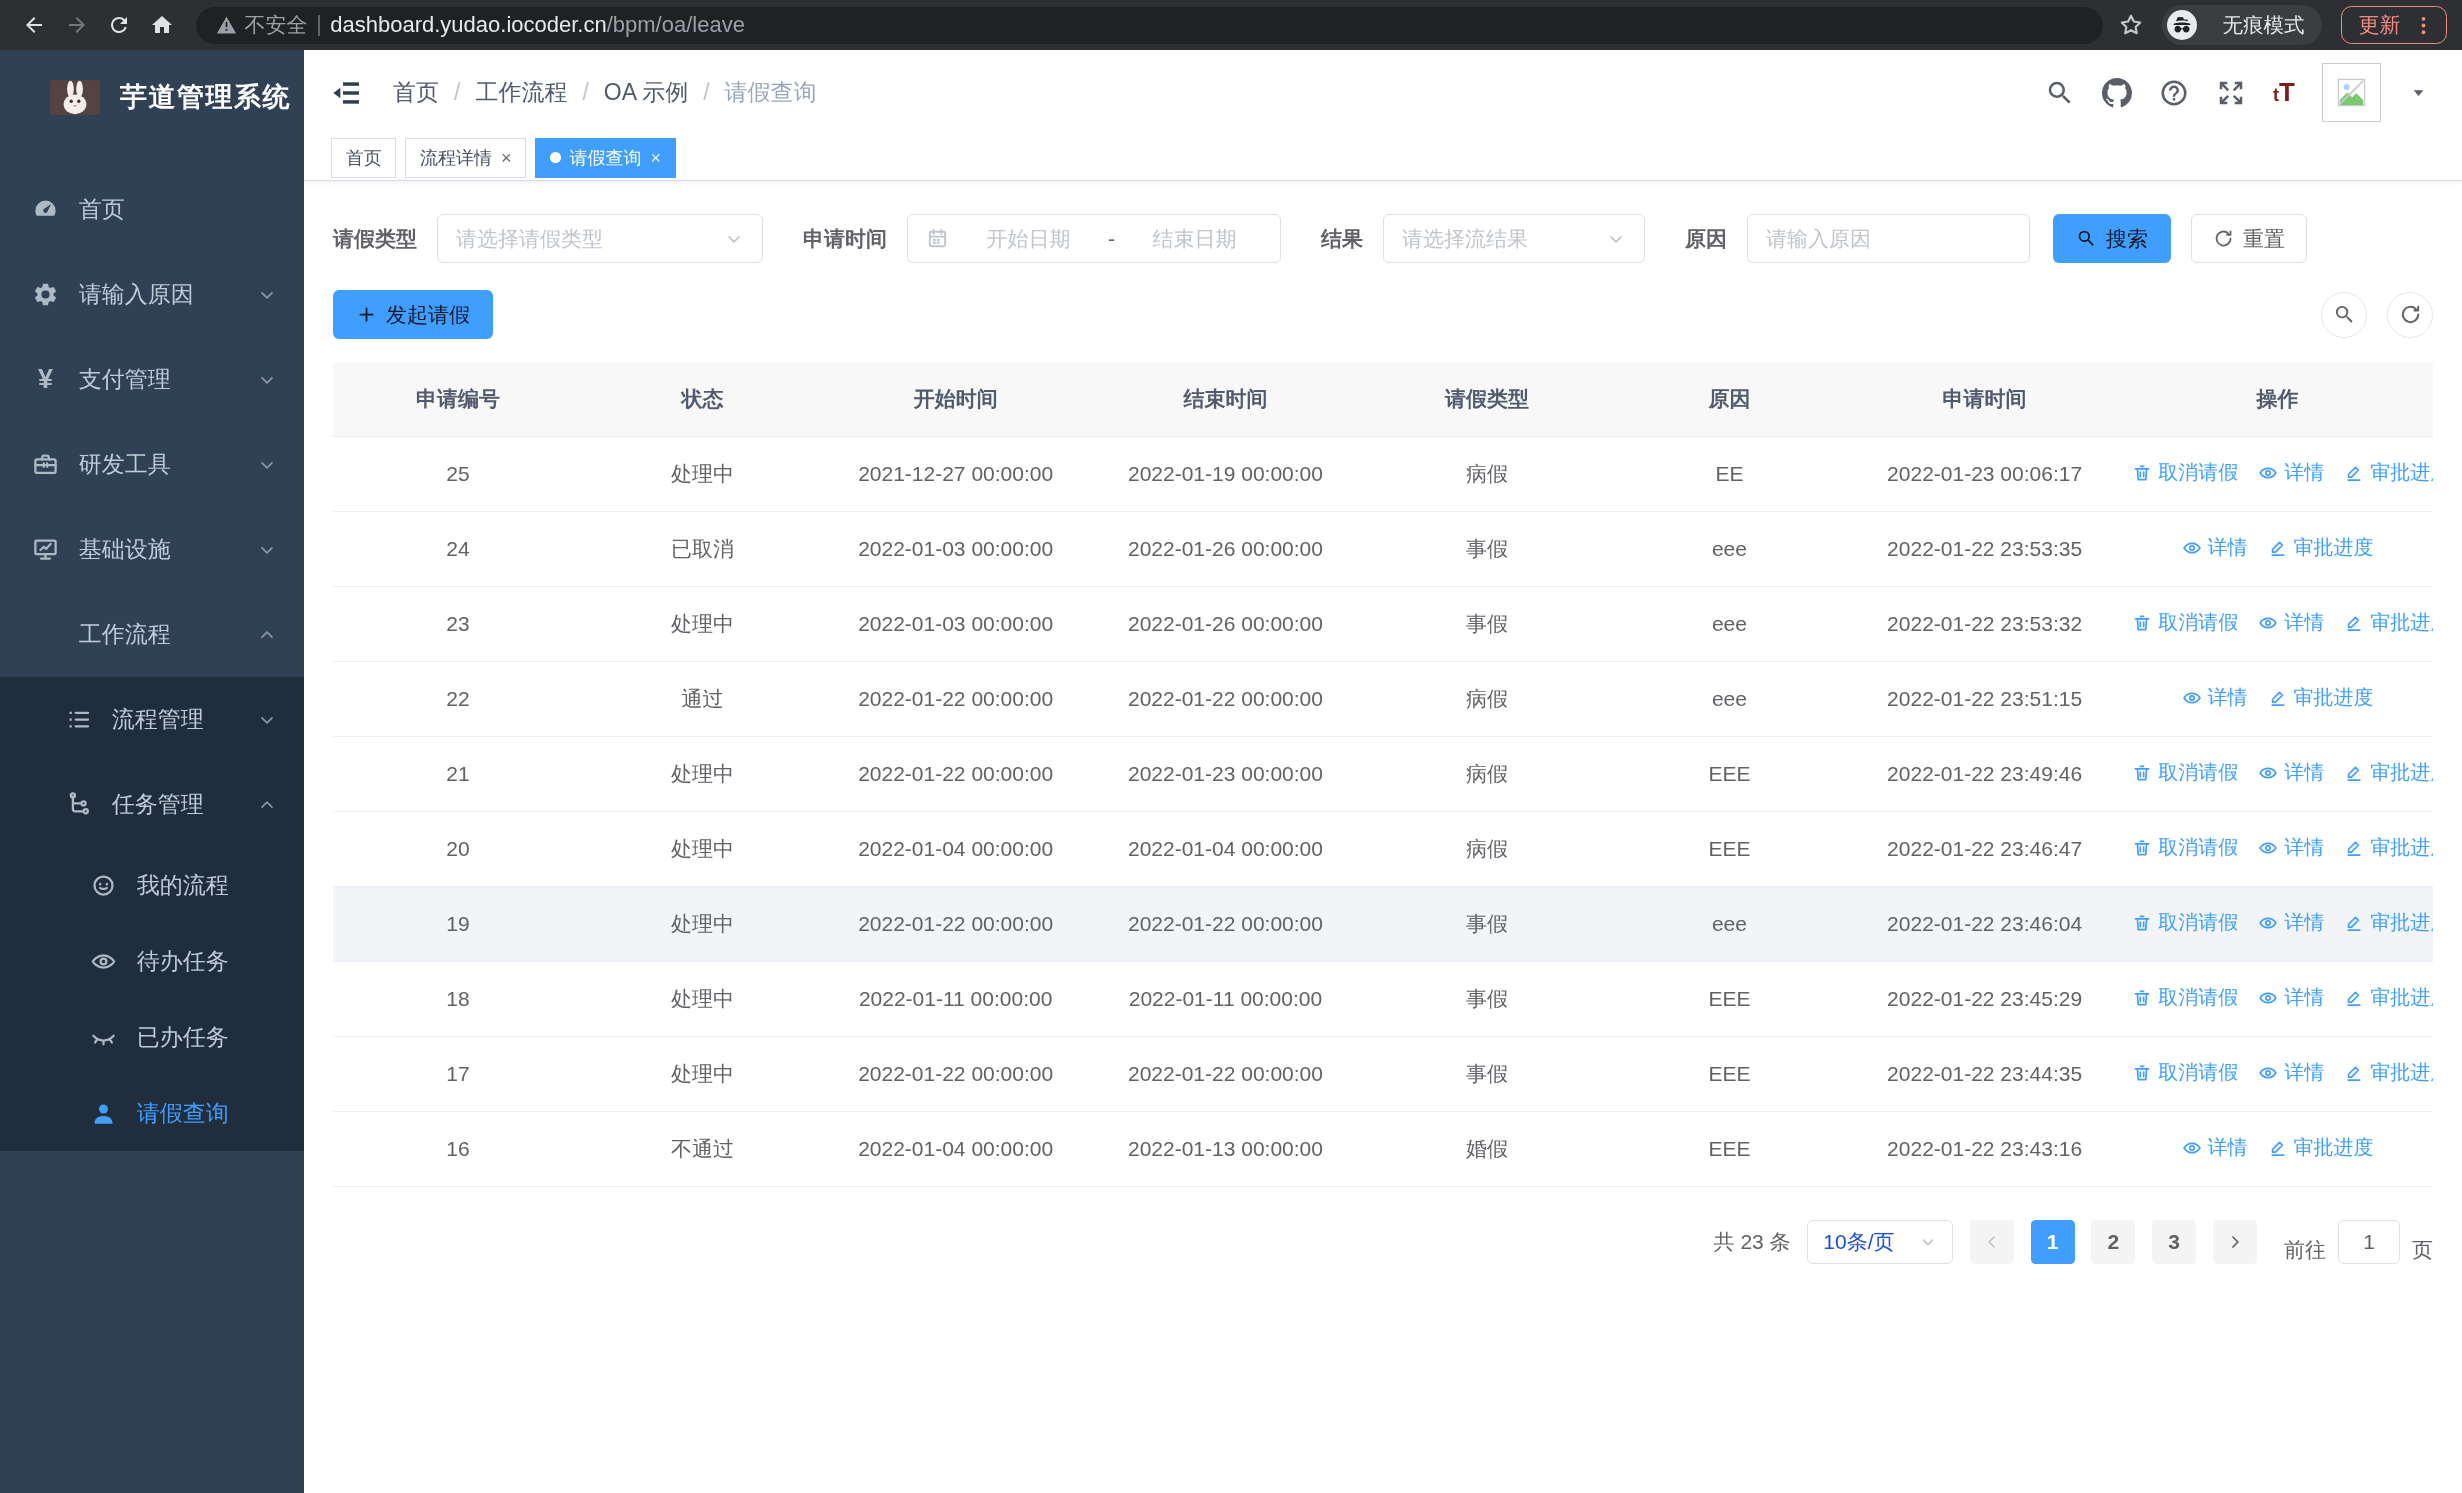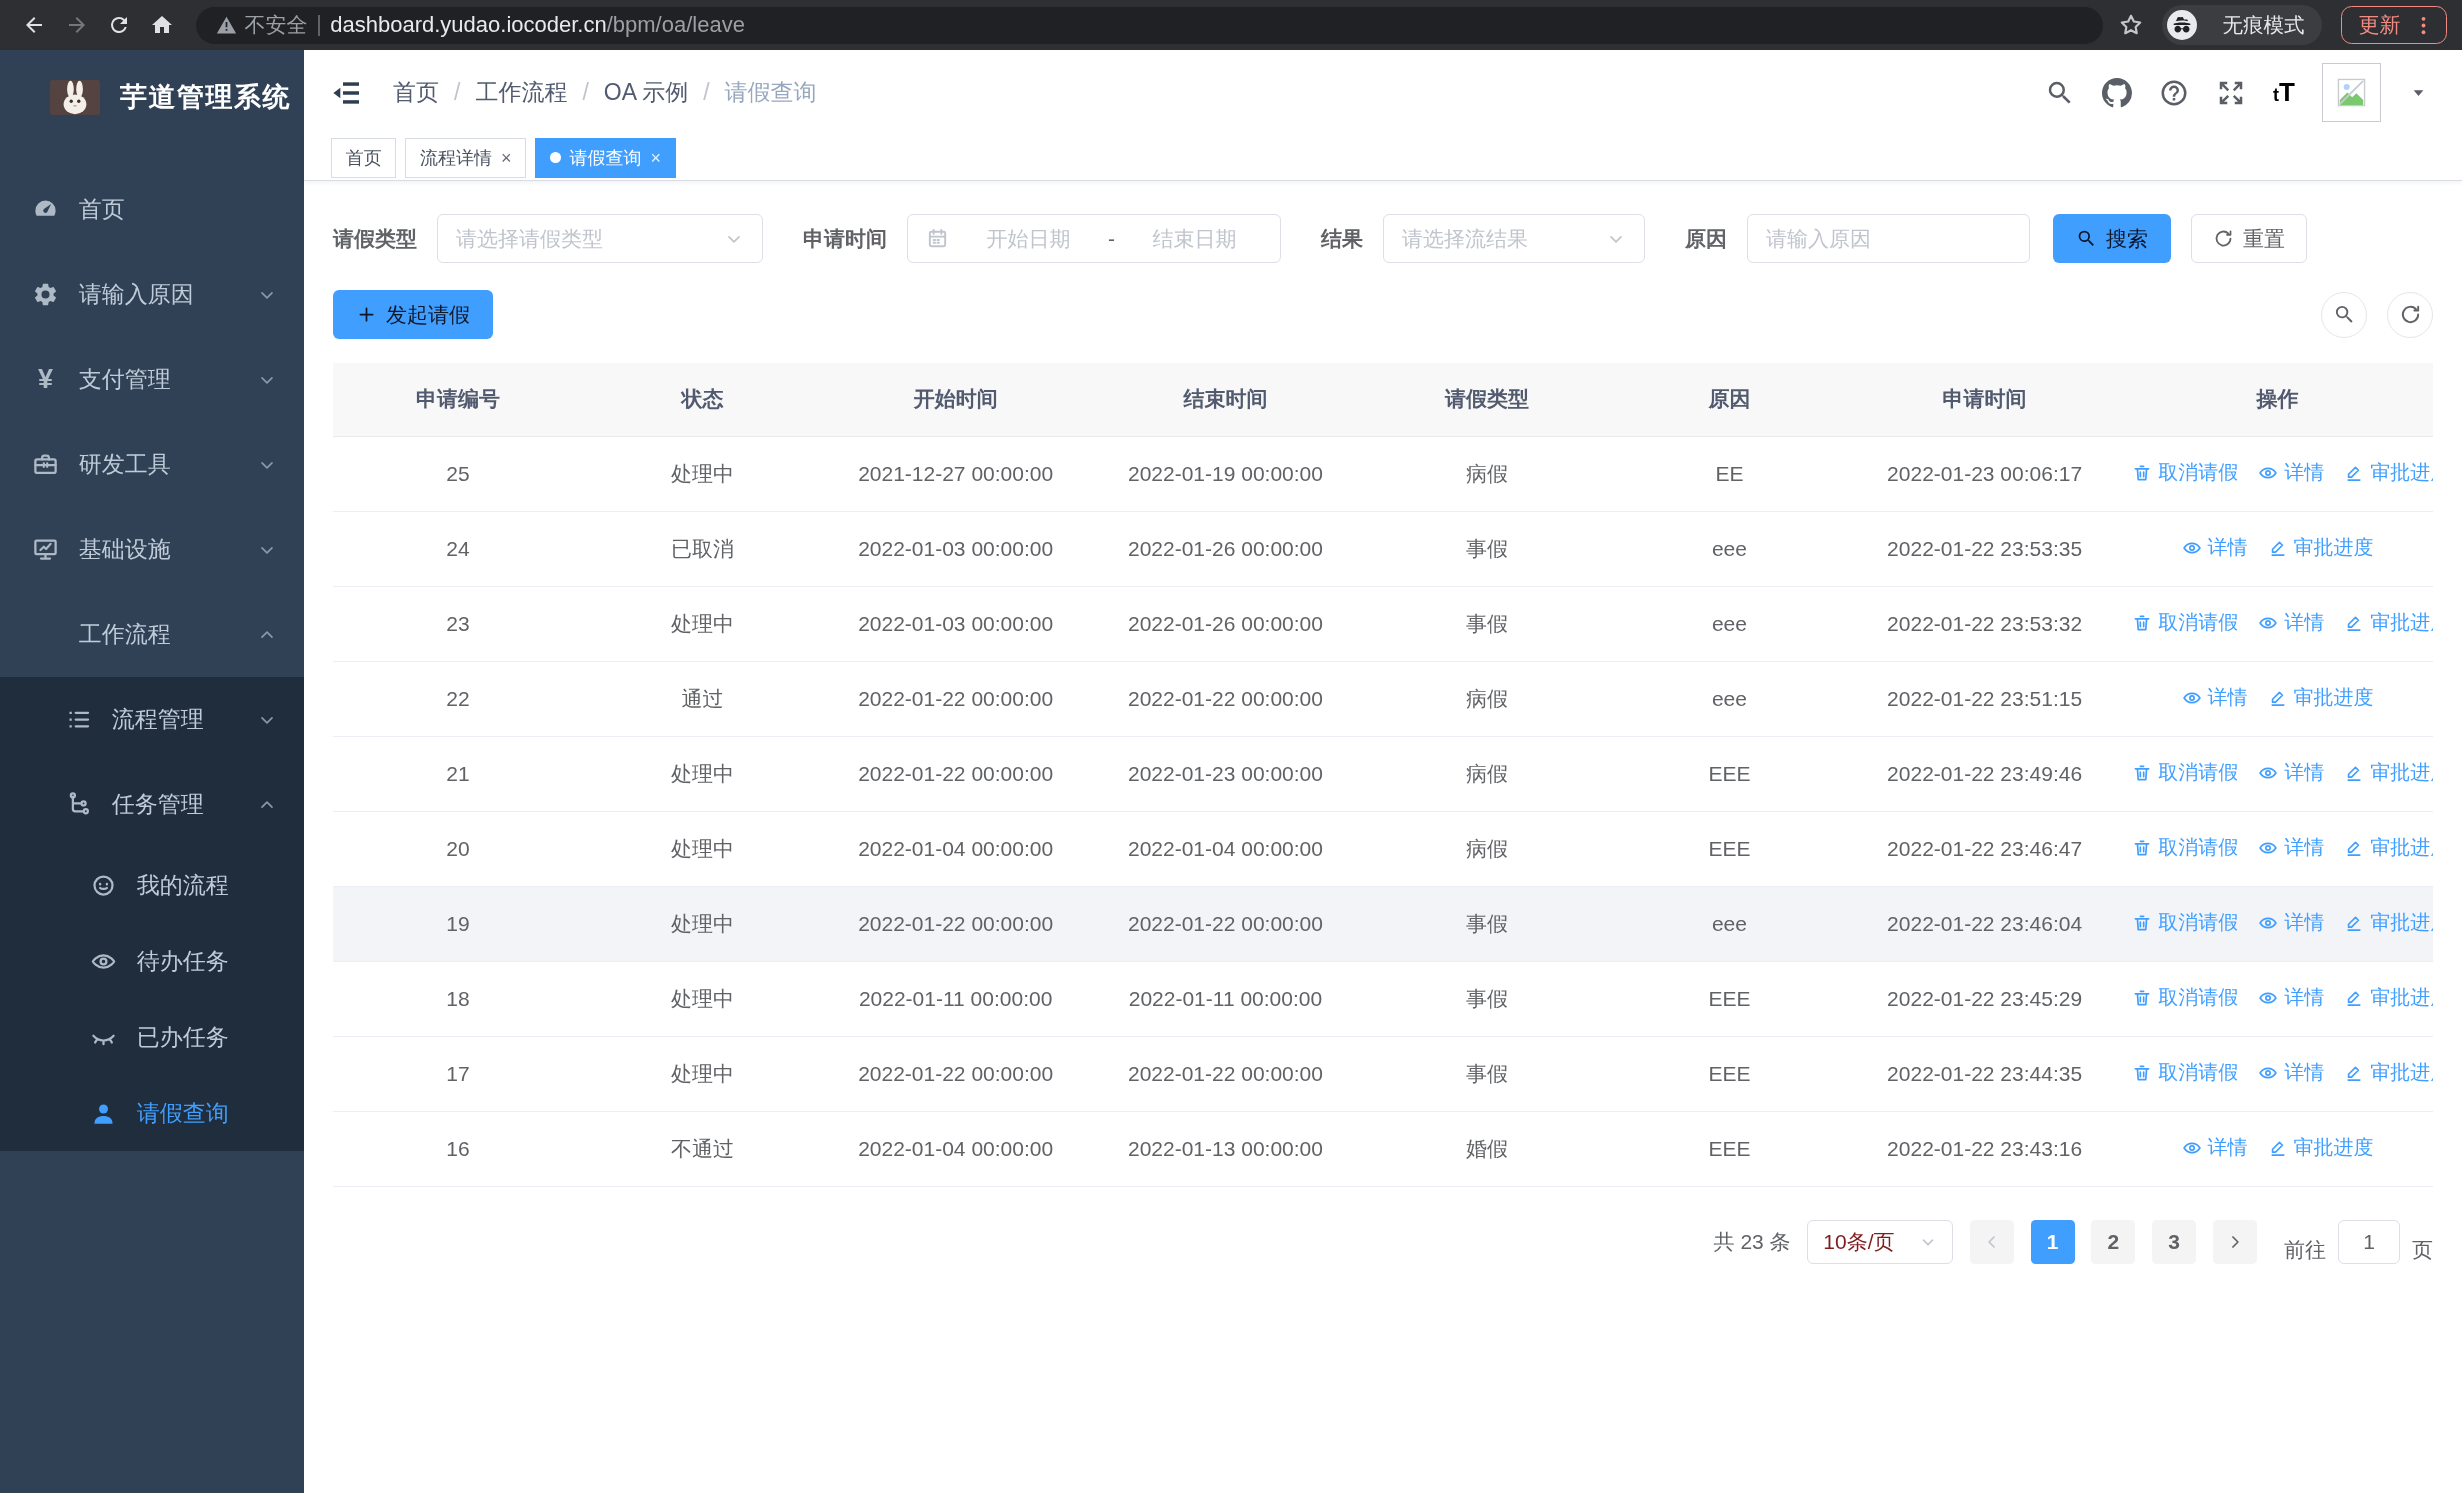--- a/index.html
+++ b/index.html
@@ -52,21 +52,21 @@
   .navbar{height:85px;display:flex;align-items:center;padding:0 33px 0 27px}
   .hamb{color:#2c3e50;cursor:pointer}
   .hamb svg{width:32px;height:32px}
   .crumbs{margin-left:30px;display:flex;align-items:center;gap:15px;font-size:23px;color:#515a6e}
   .crumbs .sep{color:#c0c4cc;font-weight:400}
   .crumbs .item{cursor:pointer}
   .crumbs .cur{color:#97a8be;cursor:default}
   .nav-right{margin-left:auto;display:flex;align-items:center;gap:27px;color:#5a5e66}
   .nav-right .tool{cursor:pointer;display:flex;align-items:center;justify-content:center}
   .nav-right .tool svg{width:30px;height:30px}
-  .tt-glyph{font-size:26px;font-weight:700;color:#000000;line-height:1}
+  .tt-glyph{font-size:26px;font-weight:700;color:#7f1d1d;line-height:1}
   .tt-glyph small{font-size:18px}
   .avatar-box{width:59px;height:59px;border:1.5px solid #c8ccd0;display:flex;align-items:center;justify-content:center;background:#fff;cursor:pointer}
   .avatar-box svg{width:33px;height:33px}
   .caret{color:#5a5e66;cursor:pointer}
   .caret svg{width:21px;height:21px}
 
   .tabbar{height:46px;padding:0 27px;display:flex;align-items:center;gap:9px;border-bottom:1.5px solid #d8dce5;box-shadow:0 1.5px 4.6px rgba(0,21,41,.05)}
   .tab{height:40px;border:1.5px solid #d8dce5;background:#fff;display:inline-flex;align-items:center;gap:9px;padding:0 13.7px;font-size:18px;color:#495060;cursor:pointer;white-space:nowrap}
   .tab .dot{display:none;width:10.6px;height:10.6px;border-radius:50%;background:#fff}
   .tab.active{background:#409eff;border-color:#409eff;color:#fff}
@@ -108,21 +108,21 @@
   table{width:100%;border-collapse:collapse;table-layout:fixed;margin-top:24px}
   thead th{height:73px;background:#f8f8f9;color:#515a6e;font-size:21px;font-weight:700;text-align:center;border-bottom:1.5px solid #e8eaec}
   tbody td{height:75px;text-align:center;font-size:21px;color:#606266;border-bottom:1.5px solid #ebeef5;white-space:nowrap;overflow:hidden}
   tbody tr.hovered{background:#f2f4f7}
   .link{color:#409eff;font-size:20px;display:inline-flex;align-items:center;gap:6px;margin:0 10px;cursor:pointer;white-space:nowrap}
   .link svg{width:20px;height:20px}
 
   
   .pager{display:flex;align-items:center;justify-content:flex-end;gap:16.7px;margin-top:33px;padding-bottom:38px;color:#606266}
   .total{white-space:nowrap}
-  .psize{width:146px;height:44px;border:1.5px solid #dcdfe6;border-radius:6px;display:flex;align-items:center;justify-content:space-between;padding:0 15px;color:#7f1d1d;cursor:pointer}
+  .psize{width:146px;height:44px;border:1.5px solid #dcdfe6;border-radius:6px;display:flex;align-items:center;justify-content:space-between;padding:0 15px;color:#1d4ed8;cursor:pointer}
   .psize .dd svg{width:18px;height:18px;color:#c0c4cc}
   .pbtn{min-width:44px;height:44px;padding:0 7.6px;border-radius:4.6px;background:#f4f4f5;display:flex;align-items:center;justify-content:center;font-weight:700;color:#606266;cursor:pointer}
   .pbtn svg{width:20px;height:20px}
   .pbtn.disabled{color:#c0c4cc;cursor:default}
   .pbtn.active{background:#409eff;color:#fff}
   .goto{display:flex;align-items:flex-end;gap:12px;margin-left:10.6px;white-space:nowrap}
   .goto input{width:62px;height:44px;border:1.5px solid #dcdfe6;border-radius:6px;text-align:center;font-size:21px;color:#606266;font-family:inherit;outline:none}
 </style>
 </head>
 <body>

